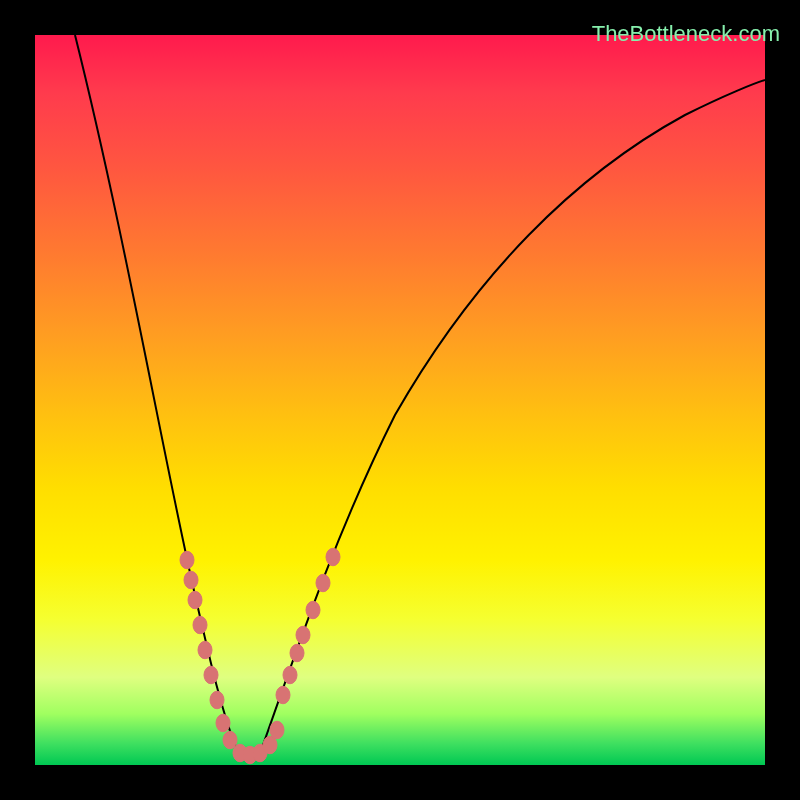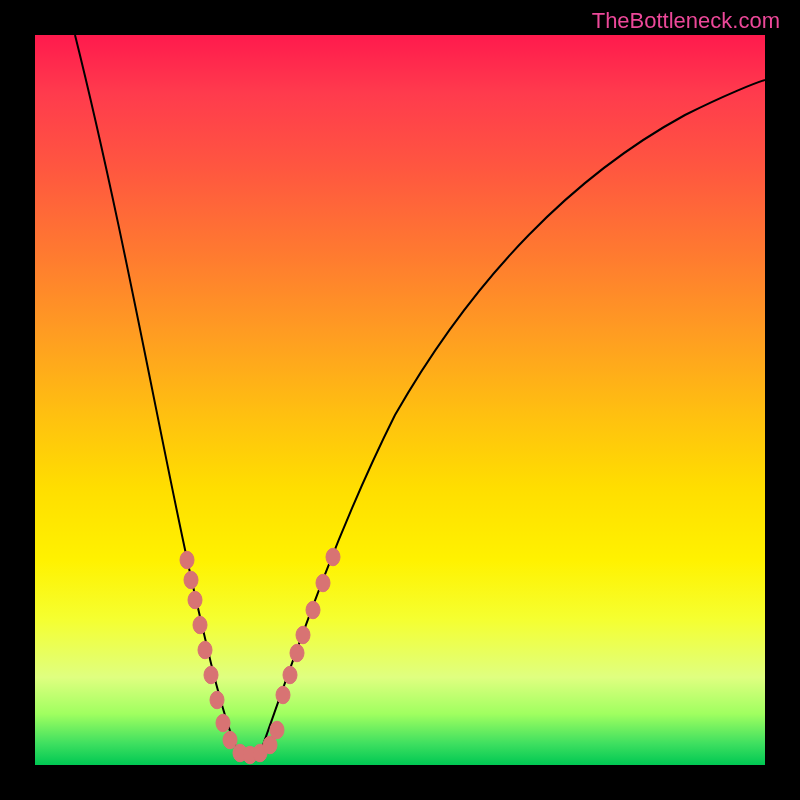--- a/index.html
+++ b/index.html
@@ -6,23 +6,23 @@
     body {
       width: 800px;
       height: 800px;
       background: #000;
       position: relative;
       font-family: Arial, sans-serif;
       overflow: hidden;
     }
     .watermark {
       position: absolute;
-      top: 8px;
+      top: 21px;
       right: 20px;
-      color: #ec4899;
+      color: #86efac;
       font-size: 22px;
       z-index: 10;
     }
     .plot-area {
       position: absolute;
       top: 35px;
       left: 35px;
       width: 730px;
       height: 730px;
       background: linear-gradient(to bottom,

